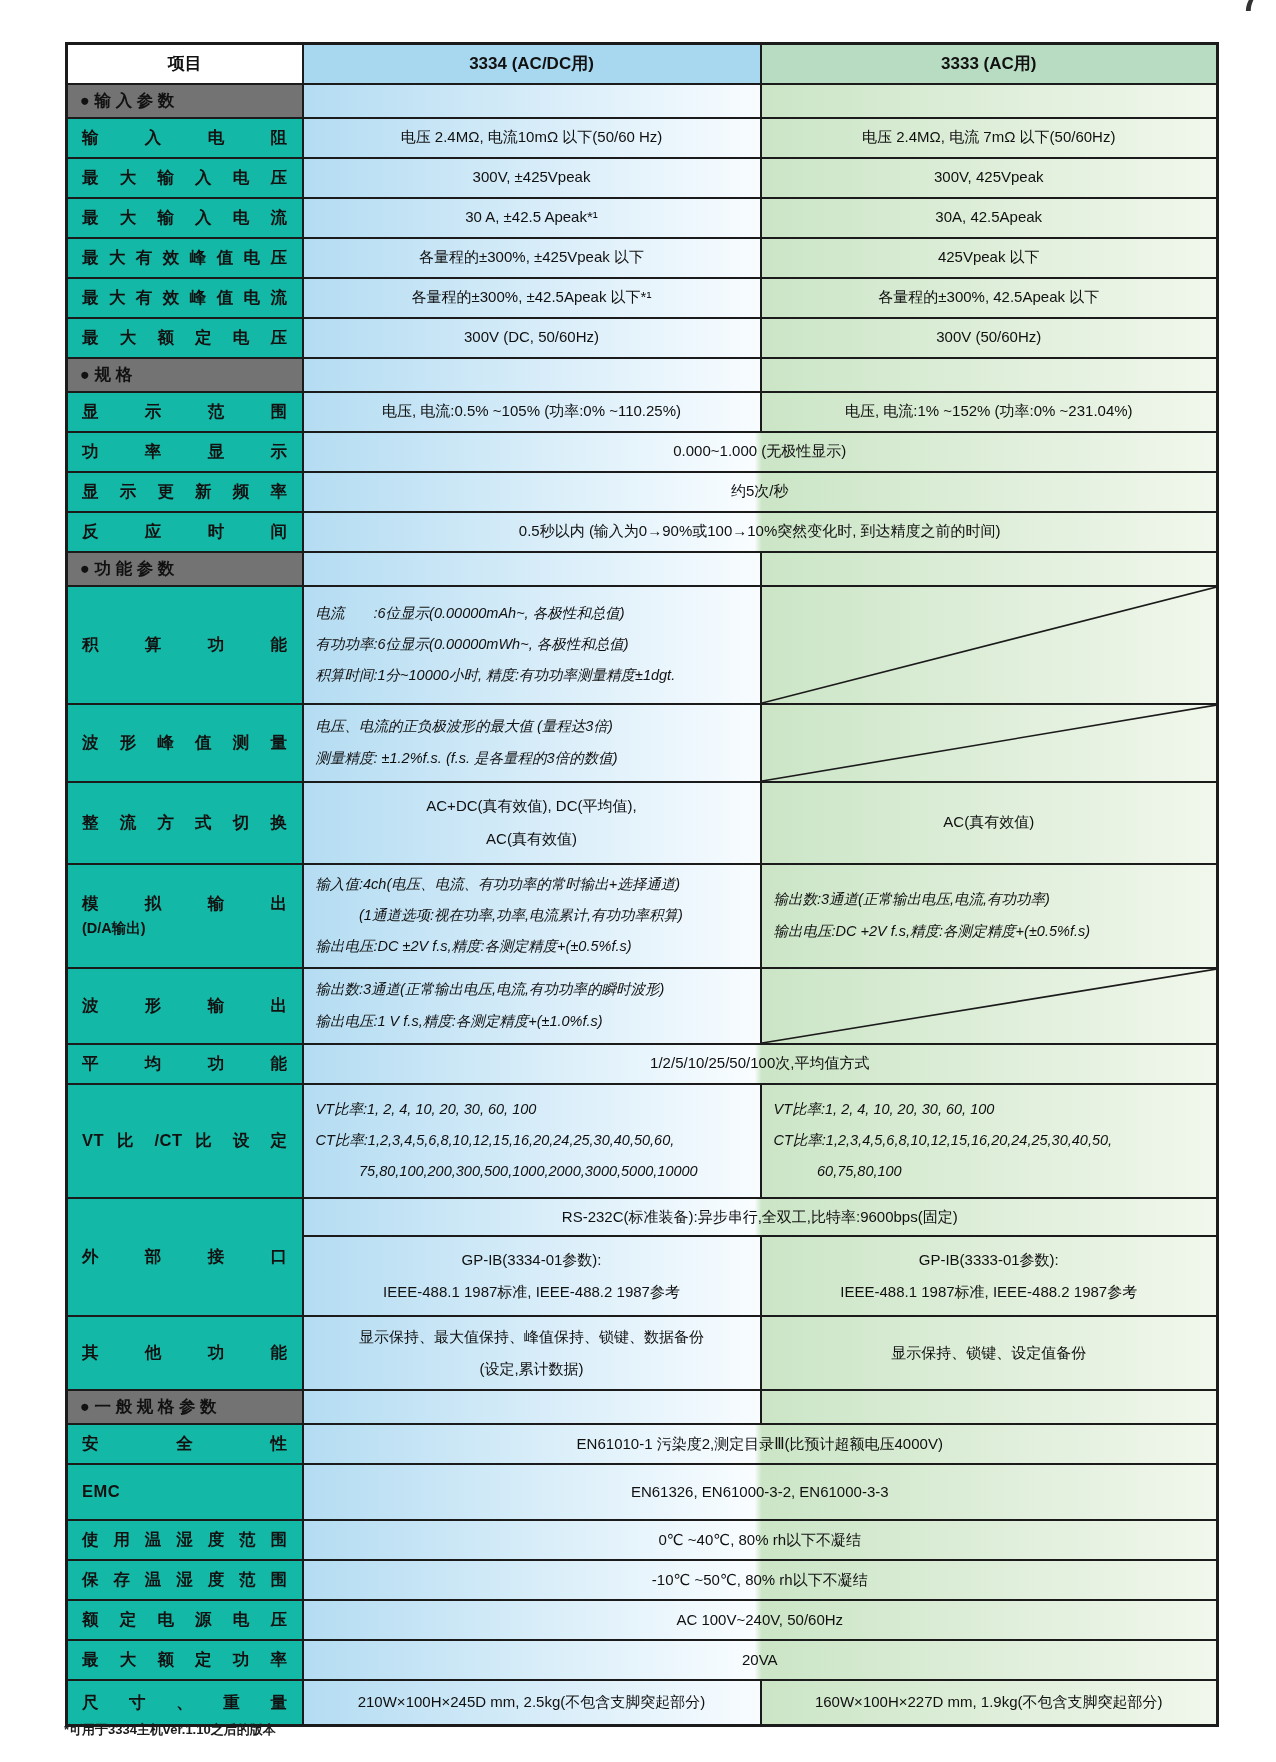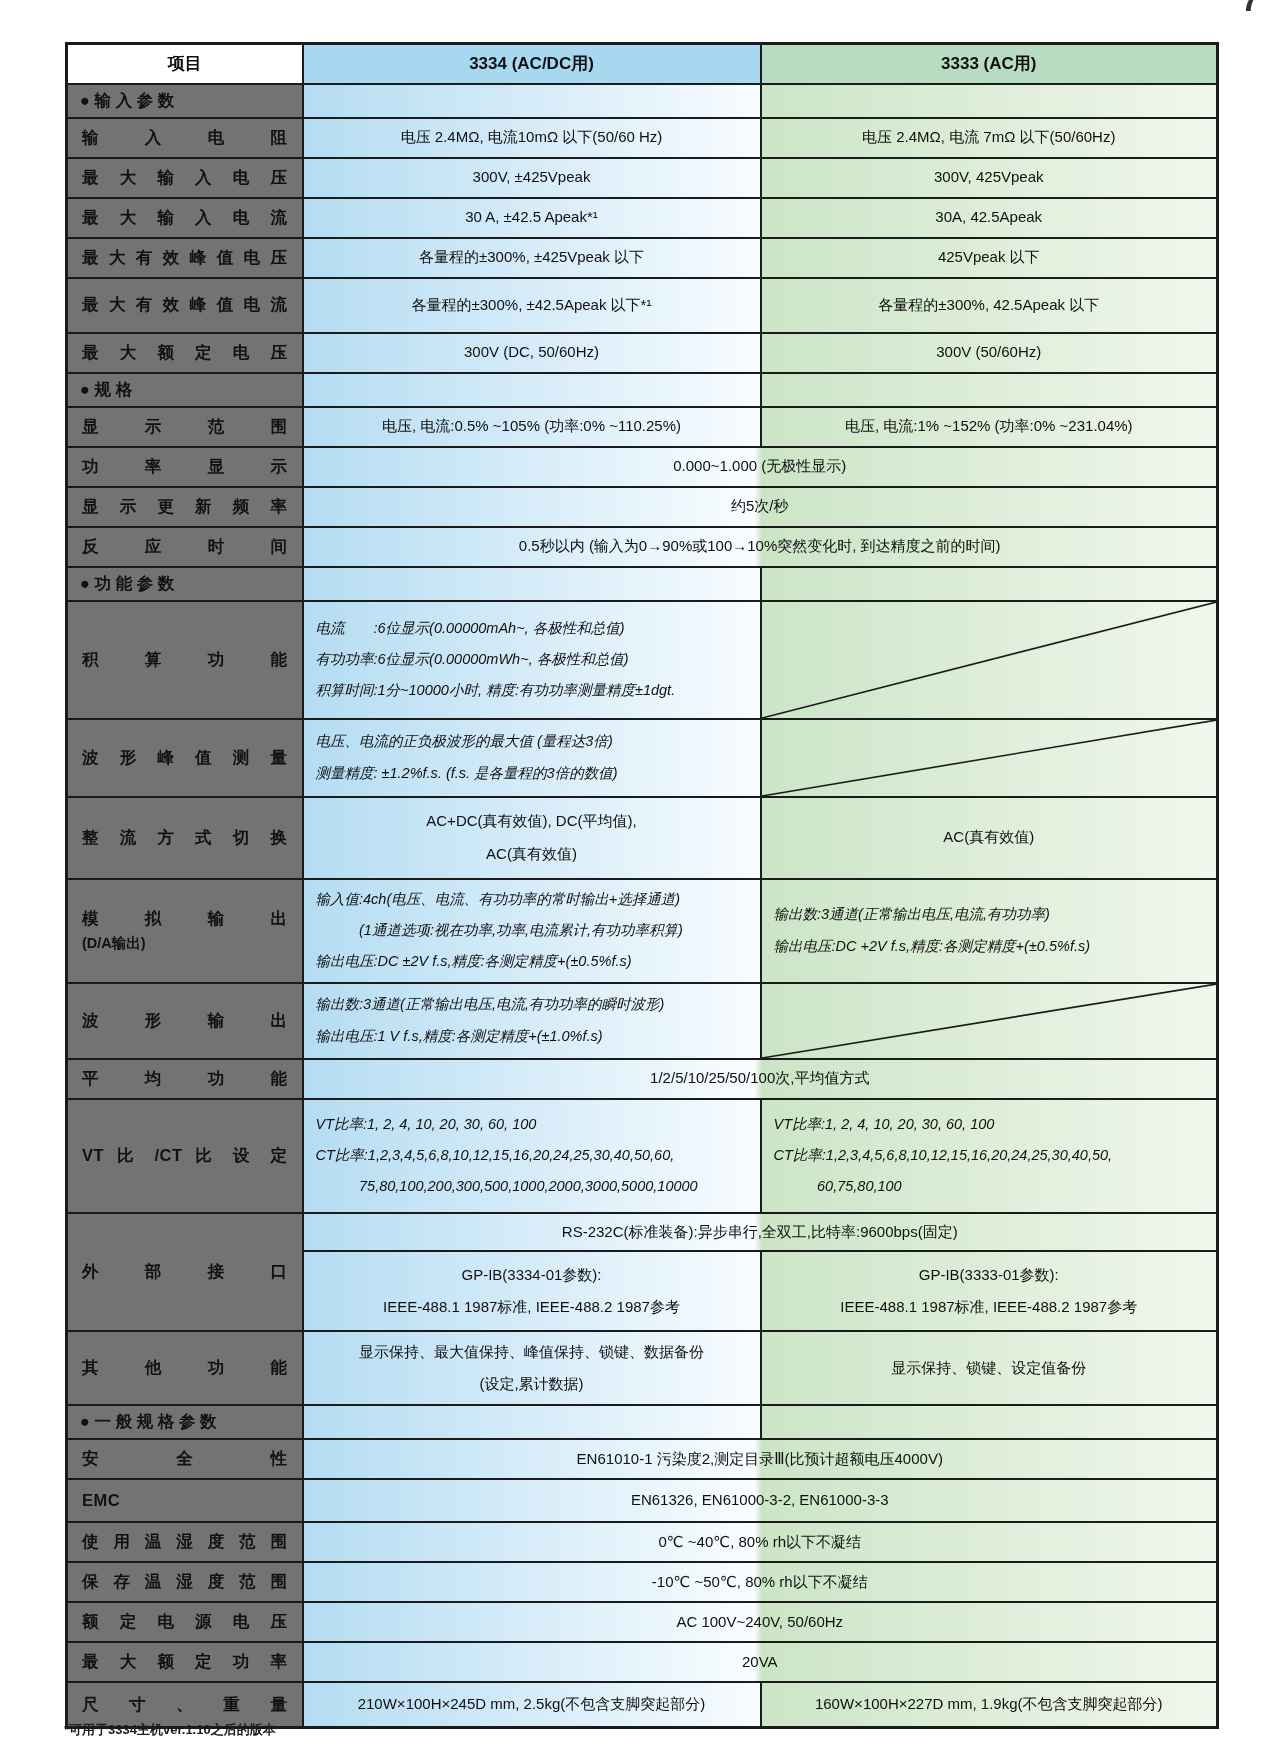--- a/index.html
+++ b/index.html
@@ -26,21 +26,21 @@
     padding:2px 8px;
     vertical-align:middle;
     overflow:hidden;
   }
   
   th.h1 { background:#ffffff; font-size:17px; font-weight:600; }
   th.h2 { background:#a8d8f0; font-size:17px; font-weight:600; }
   th.h3 { background:#b8dcc2; font-size:17px; font-weight:600; }
 
   
-  td.lbl { background:#737373; padding:2px 14px; }
+  td.lbl { background:#14b8a6; padding:2px 14px; }
   td.lbl .main {
     display:block; width:100%;
     font-size:16.5px; font-weight:600;
     text-align:justify; text-align-last:justify;
     letter-spacing:0.5px;
   }
   td.lbl .sub {
     display:block; font-size:14.5px; font-weight:600;
     text-align:left; margin-top:4px;
   }
@@ -133,21 +133,21 @@
           <td class="lbl">
             <span class="main">最 大 有 效 峰 值 电 压</span>
           </td>
           <td class="c2 center">
             <div class="line">各量程的±300%, ±425Vpeak 以下</div>
           </td>
           <td class="c3 center">
             <div class="line">425Vpeak 以下</div>
           </td>
         </tr>
-        <tr style="height: 55px;">
+        <tr style="height: 40px;">
           <td class="lbl">
             <span class="main">最 大 有 效 峰 值 电 流</span>
           </td>
           <td class="c2 center">
             <div class="line">各量程的±300%, ±42.5Apeak 以下*¹</div>
           </td>
           <td class="c3 center">
             <div class="line">各量程的±300%, 42.5Apeak 以下</div>
           </td>
         </tr>
@@ -336,21 +336,21 @@
           <td class="c3"></td>
         </tr>
         <tr style="height: 40px;">
           <td class="lbl">
             <span class="main">安 全 性</span>
           </td>
           <td class="cspan center" colspan="2">
             <div class="line">EN61010-1 污染度2,测定目录Ⅲ(比预计超额电压4000V)</div>
           </td>
         </tr>
-        <tr style="height: 43px;">
+        <tr style="height: 56px;">
           <td class="lbl">
             <span class="main">EMC</span>
           </td>
           <td class="cspan center" colspan="2">
             <div class="line">EN61326, EN61000-3-2, EN61000-3-3</div>
           </td>
         </tr>
         <tr style="height: 40px;">
           <td class="lbl">
             <span class="main">使 用 温 湿 度 范 围</span>

